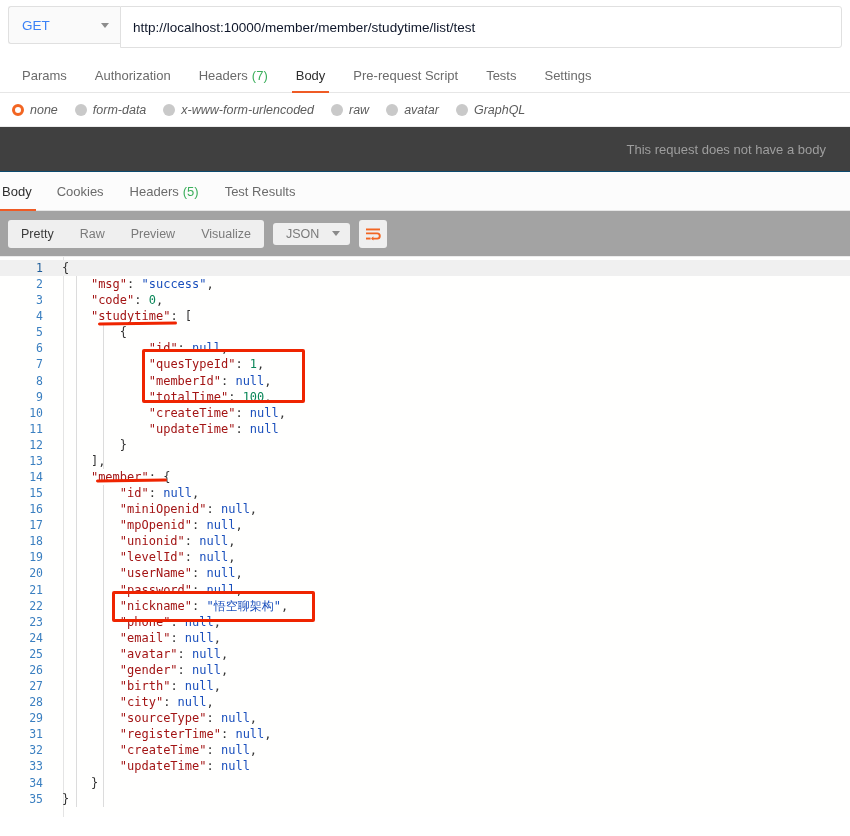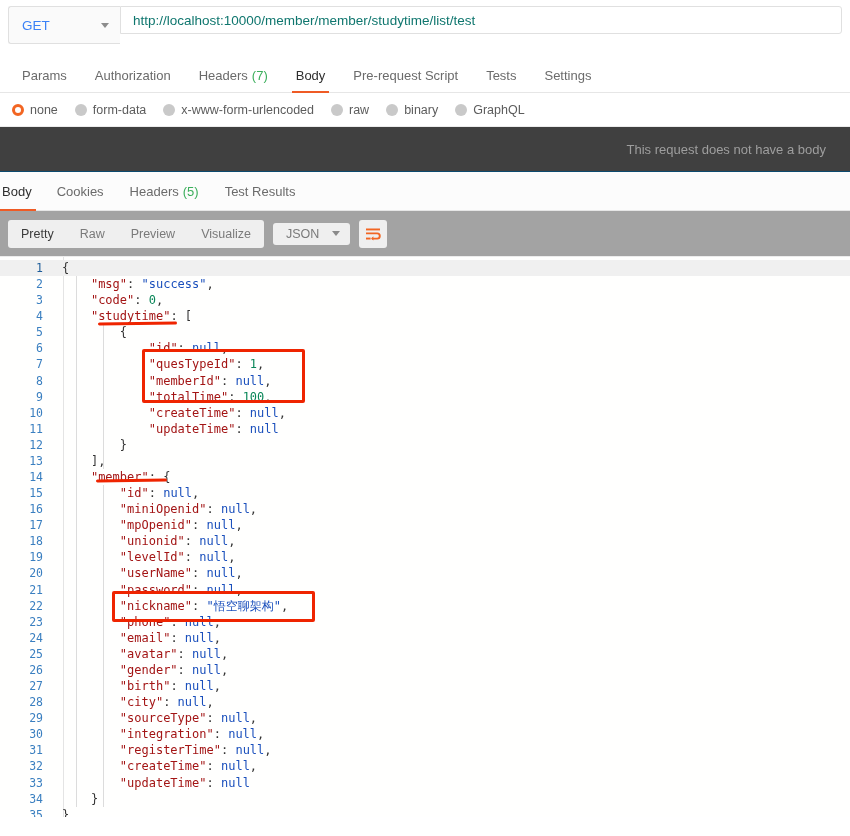--- a/index.html
+++ b/index.html
@@ -42,30 +42,30 @@
     cursor: pointer;
   }
   .caret-down {
     width: 0; height: 0;
     border-left: 4.5px solid transparent;
     border-right: 4.5px solid transparent;
     border-top: 5px solid #8c8c8c;
   }
   .url-input {
     flex: 1;
-    height: 28px;
+    height: 42px;
     border: 1px solid #e0e0e0;
     border-radius: 0 3px 3px 0;
     background: #ffffff;
     display: flex;
     align-items: center;
     padding: 0 12px;
     box-sizing: border-box;
     font-size: 13.5px;
-    color: #0f766e;
+    color: #0f172a;
     cursor: text;
   }
 
   
   .req-tabs {
     height: 34px;
     display: flex;
     align-items: stretch;
     padding: 0 0 0 8px;
     border-bottom: 1px solid #e6e6e6;
@@ -96,20 +96,21 @@
     margin-left: 4px;
   }
 
   
   .body-types {
     height: 33px;
     display: flex;
     align-items: center;
     padding-left: 12px;
     border-bottom: 1px solid #ececec;
+    font-style: italic;
   }
   .radio-opt {
     display: flex;
     align-items: center;
     margin-right: 17px;
     font-size: 12.5px;
     color: #5c5c5c;
     cursor: pointer;
     white-space: nowrap;
   }
@@ -340,21 +341,21 @@
     <div class="radio-opt">
       <span class="radio-dot"></span>
       <span>x-www-form-urlencoded</span>
     </div>
     <div class="radio-opt">
       <span class="radio-dot"></span>
       <span>raw</span>
     </div>
     <div class="radio-opt">
       <span class="radio-dot"></span>
-      <span>binary</span>
+      <span>avatar</span>
     </div>
     <div class="radio-opt">
       <span class="radio-dot"></span>
       <span>GraphQL</span>
     </div>
   </div>
 
 <div class="no-body-note">
   <span>This request does not have a body</span>
 </div>
@@ -421,21 +422,20 @@
       <div class="code-row"><span class="lineno">20</span><span class="code-text"><span>        </span><span class="tok-key">"userName"</span><span class="tok-punc">: </span><span class="tok-null">null</span><span class="tok-punc">,</span></span></div>
       <div class="code-row"><span class="lineno">21</span><span class="code-text"><span>        </span><span class="tok-key">"password"</span><span class="tok-punc">: </span><span class="tok-null">null</span><span class="tok-punc">,</span></span></div>
       <div class="code-row"><span class="lineno">22</span><span class="code-text"><span>        </span><span class="tok-key">"nickname"</span><span class="tok-punc">: </span><span class="tok-str">"悟空聊架构"</span><span class="tok-punc">,</span></span></div>
       <div class="code-row"><span class="lineno">23</span><span class="code-text"><span>        </span><span class="tok-key">"phone"</span><span class="tok-punc">: </span><span class="tok-null">null</span><span class="tok-punc">,</span></span></div>
       <div class="code-row"><span class="lineno">24</span><span class="code-text"><span>        </span><span class="tok-key">"email"</span><span class="tok-punc">: </span><span class="tok-null">null</span><span class="tok-punc">,</span></span></div>
       <div class="code-row"><span class="lineno">25</span><span class="code-text"><span>        </span><span class="tok-key">"avatar"</span><span class="tok-punc">: </span><span class="tok-null">null</span><span class="tok-punc">,</span></span></div>
       <div class="code-row"><span class="lineno">26</span><span class="code-text"><span>        </span><span class="tok-key">"gender"</span><span class="tok-punc">: </span><span class="tok-null">null</span><span class="tok-punc">,</span></span></div>
       <div class="code-row"><span class="lineno">27</span><span class="code-text"><span>        </span><span class="tok-key">"birth"</span><span class="tok-punc">: </span><span class="tok-null">null</span><span class="tok-punc">,</span></span></div>
       <div class="code-row"><span class="lineno">28</span><span class="code-text"><span>        </span><span class="tok-key">"city"</span><span class="tok-punc">: </span><span class="tok-null">null</span><span class="tok-punc">,</span></span></div>
       <div class="code-row"><span class="lineno">29</span><span class="code-text"><span>        </span><span class="tok-key">"sourceType"</span><span class="tok-punc">: </span><span class="tok-null">null</span><span class="tok-punc">,</span></span></div>
-      <div class="code-row"><span class="lineno">30</span><span class="code-text"><span>        </span><span class="tok-key">"integration"</span><span class="tok-punc">: </span><span class="tok-null">null</span><span class="tok-punc">,</span></span></div>
       <div class="code-row"><span class="lineno">31</span><span class="code-text"><span>        </span><span class="tok-key">"registerTime"</span><span class="tok-punc">: </span><span class="tok-null">null</span><span class="tok-punc">,</span></span></div>
       <div class="code-row"><span class="lineno">32</span><span class="code-text"><span>        </span><span class="tok-key">"createTime"</span><span class="tok-punc">: </span><span class="tok-null">null</span><span class="tok-punc">,</span></span></div>
       <div class="code-row"><span class="lineno">33</span><span class="code-text"><span>        </span><span class="tok-key">"updateTime"</span><span class="tok-punc">: </span><span class="tok-null">null</span></span></div>
       <div class="code-row"><span class="lineno">34</span><span class="code-text"><span>    </span><span class="tok-punc">}</span></span></div>
       <div class="code-row"><span class="lineno">35</span><span class="code-text"><span class="tok-punc">}</span></span></div>
     </div>
   <div id="indent-guides">
       <div class="indent-guide" style="left: 76px; top: 19.08px; height: 530.64px;"></div>
       <div class="indent-guide" style="left: 103px; top: 67.32px; height: 144.72px;"></div>
       <div class="indent-guide" style="left: 103px; top: 228.12px; height: 321.6px;"></div>

